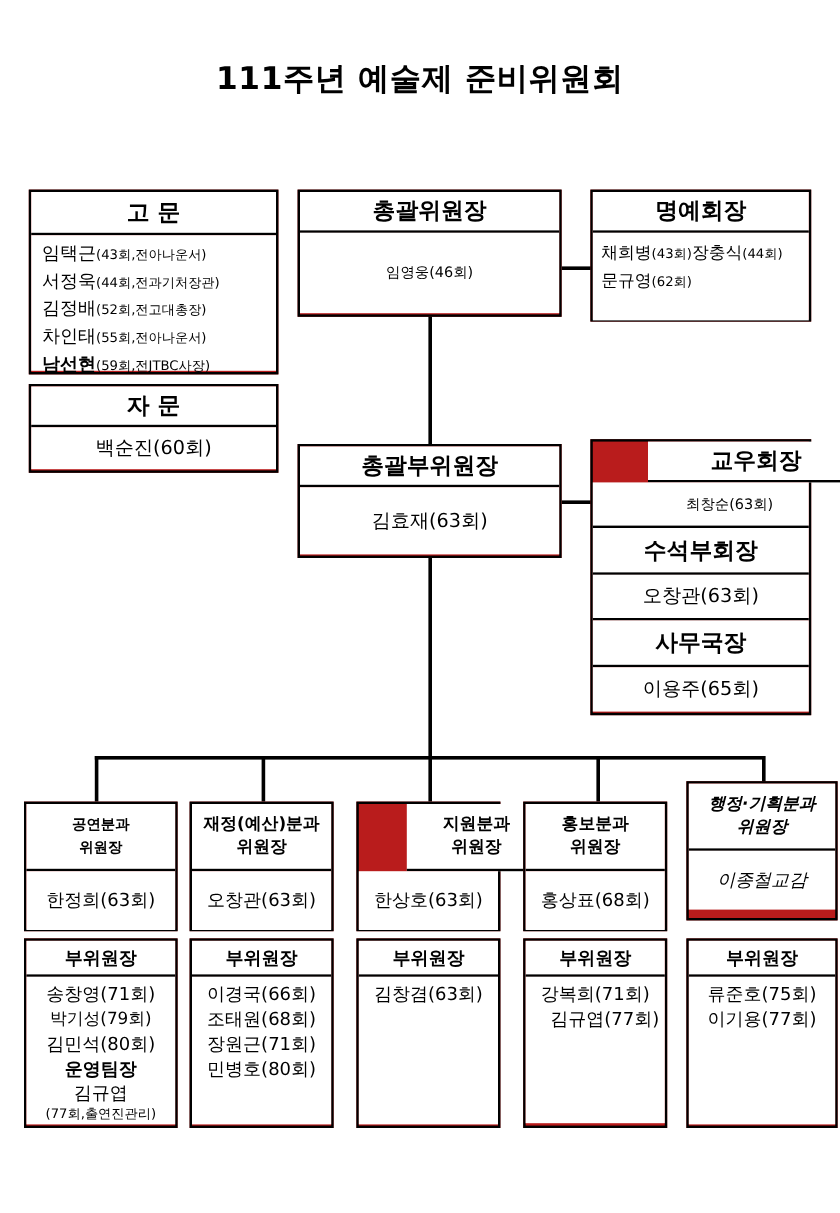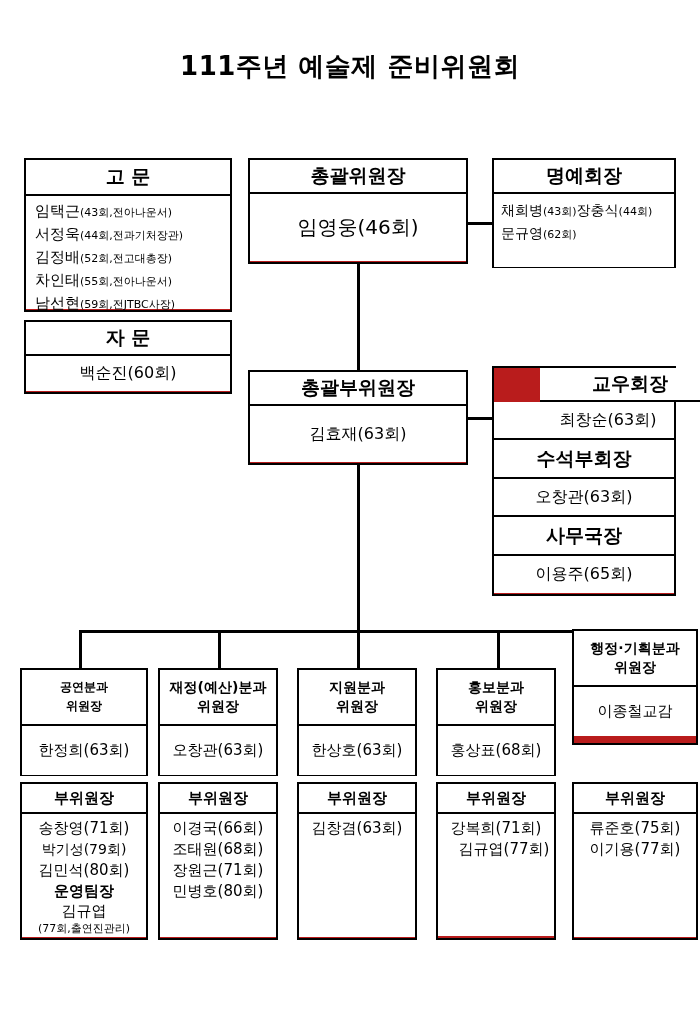--- a/index.html
+++ b/index.html
@@ -127,36 +127,36 @@
       <div class="line-row lft" style="line-height:21px;">
         <span style="font-size:15px;">서정욱</span><span class="sm">(44회,전과기처장관)</span>
       </div>
       <div class="line-row lft" style="line-height:21px;">
         <span style="font-size:15px;">김정배</span><span class="sm">(52회,전고대총장)</span>
       </div>
       <div class="line-row lft" style="line-height:21px;">
         <span style="font-size:15px;">차인태</span><span class="sm">(55회,전아나운서)</span>
       </div>
       <div class="line-row lft" style="line-height:21px;">
-        <span style="font-size:15px;">남선현</span><span class="sm">(59회,전JTBC사장)</span>
+        <span style="font-size:15px;font-weight:bold;">남선현</span><span class="sm">(59회,전JTBC사장)</span>
       </div>
     </div>
   </div>
 
   <div class="box" style="left:24px; top:320px; width:208px; height:74px;">
     <div class="hdr" style="height:34px; font-size:19px;">자 문</div>
     <div class="body" style="height:35px;">
       <div class="line-row" style="font-size:16px;">백순진(60회)</div>
     </div>
   </div>
 
   <div class="box" style="left:248px; top:158px; width:220px; height:106px;">
     <div class="hdr" style="height:34px; font-size:19px;">총괄위원장</div>
     <div class="body" style="height:67px;">
-      <div class="line-row" style="font-size:20px;">임영웅(46회)</div>
+      <div class="line-row" style="font-size:12px;">임영웅(46회)</div>
     </div>
   </div>
 
   <div class="box" style="left:492px; top:158px; width:184px; height:110px;">
     <div class="hdr" style="height:34px; font-size:19px;">명예회장</div>
     <div class="body left-pad top" style="height:73px; padding-top:5px; padding-left:7px;">
       <div class="line-row lft" style="line-height:21px;">
         <span style="font-size:14px;">채희병</span><span class="sm">(43회)</span><span style="font-size:14px;">장충식</span><span class="sm">(44회)</span>
       </div>
       <div class="line-row lft" style="line-height:21px;">
@@ -168,21 +168,21 @@
   <div class="box" style="left:248px; top:370px; width:220px; height:95px;">
     <div class="hdr" style="height:34px; font-size:19px;">총괄부위원장</div>
     <div class="body" style="height:56px;">
       <div class="line-row" style="font-size:16px;">김효재(63회)</div>
     </div>
   </div>
 
   <div class="box" style="left:492px; top:366px; width:184px; height:230px;">
     <div class="hdr" style="height:34px; font-size:19px;margin-left:46px;">교우회장</div>
     <div class="body" style="height:38px; border-bottom:2.5px solid #000;">
-      <div class="line-row" style="font-size:16px;padding-left:48px;">최창순(63회)</div>
+      <div class="line-row" style="font-size:12px;padding-left:48px;">최창순(63회)</div>
     </div>
     <div class="hdr" style="height:39px; font-size:19px;">수석부회장</div>
     <div class="body" style="height:38px; border-bottom:2.5px solid #000;">
       <div class="line-row" style="font-size:16px;">오창관(63회)</div>
     </div>
     <div class="hdr" style="height:39px; font-size:19px;">사무국장</div>
     <div class="body" style="height:37px;">
       <div class="line-row" style="font-size:16px;">이용주(65회)</div>
     </div>
   </div>
@@ -221,21 +221,21 @@
     <div class="hdr" style="height:30px; font-size:15px;">부위원장</div>
     <div class="body top" style="height:123px; padding-top:4px;align-items:flex-end;">
       <div class="line-row" style="font-size:15px; line-height:21px;">이경국(66회)</div>
       <div class="line-row" style="font-size:15px; line-height:21px;">조태원(68회)</div>
       <div class="line-row" style="font-size:15px; line-height:21px;">장원근(71회)</div>
       <div class="line-row" style="font-size:15px; line-height:21px;">민병호(80회)</div>
     </div>
   </div>
 
   <div class="box" style="left:297px; top:668px; width:120px; height:108px;">
-    <div class="hdr" style="height:56px; font-size:14px; flex-direction:column; line-height:19px;">
+    <div class="hdr" style="height:56px; font-size:14px; flex-direction:column; line-height:19px;margin-left:40px;">
       <span>지원분과</span>
       <span>위원장</span>
     </div>
     <div class="body" style="height:49px;">
       <div class="line-row" style="font-size:15px;">한상호(63회)</div>
     </div>
   </div>
   <div class="box" style="left:297px; top:782px; width:120px; height:158px;">
     <div class="hdr" style="height:30px; font-size:15px;">부위원장</div>
     <div class="body top" style="height:123px; padding-top:4px;">
@@ -253,21 +253,21 @@
     </div>
   </div>
   <div class="box" style="left:436px; top:782px; width:120px; height:158px;">
     <div class="hdr" style="height:30px; font-size:15px;">부위원장</div>
     <div class="body top" style="height:122px; padding-top:4px;">
       <div class="line-row" style="font-size:15px; line-height:21px;">강복희(71회)</div>
       <div class="line-row" style="font-size:15px; line-height:21px;padding-left:16px;">김규엽(77회)</div>
     </div>
   </div>
 
-  <div class="box" style="left:572px; top:629px; width:126px; height:116px;">
+  <div class="box" style="left:572px; top:651px; width:126px; height:116px;font-style:italic;">
     <div class="hdr" style="height:56px; font-size:14px; flex-direction:column; line-height:19px;">
       <span>행정·기획분과</span>
       <span>위원장</span>
     </div>
     <div class="body" style="height:49px;">
       <div class="line-row" style="font-size:15px;">이종철교감</div>
     </div>
   </div>
   <div class="box" style="left:572px; top:782px; width:126px; height:158px;">
     <div class="hdr" style="height:30px; font-size:15px;">부위원장</div>

